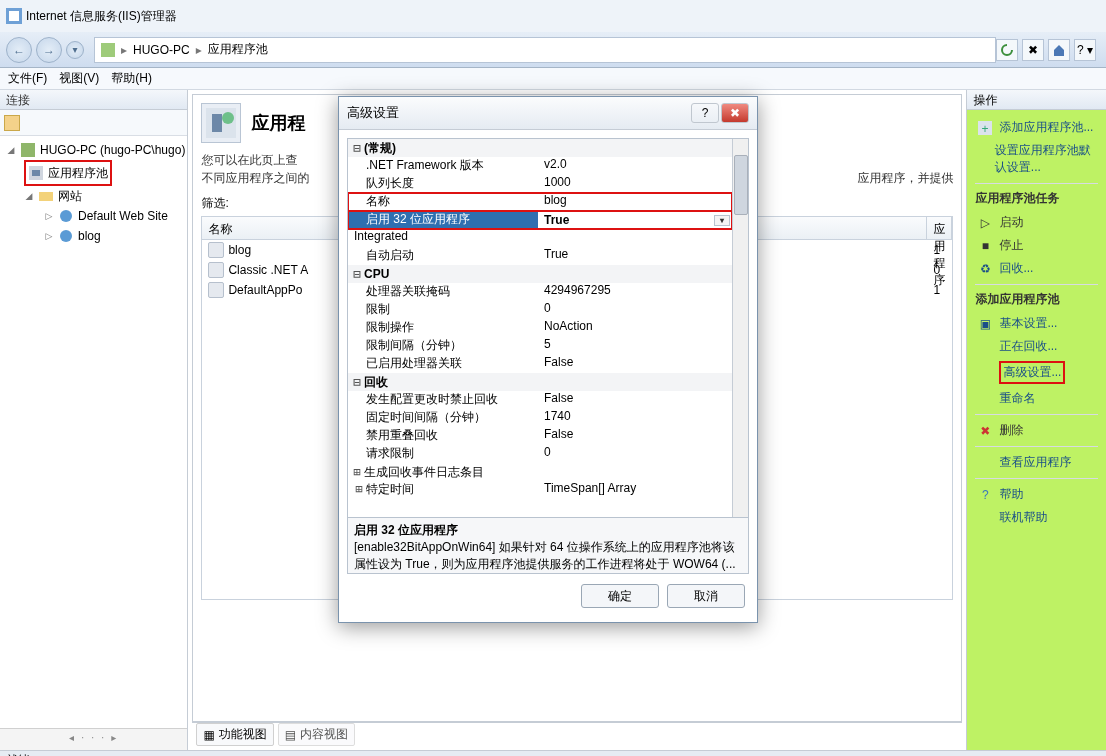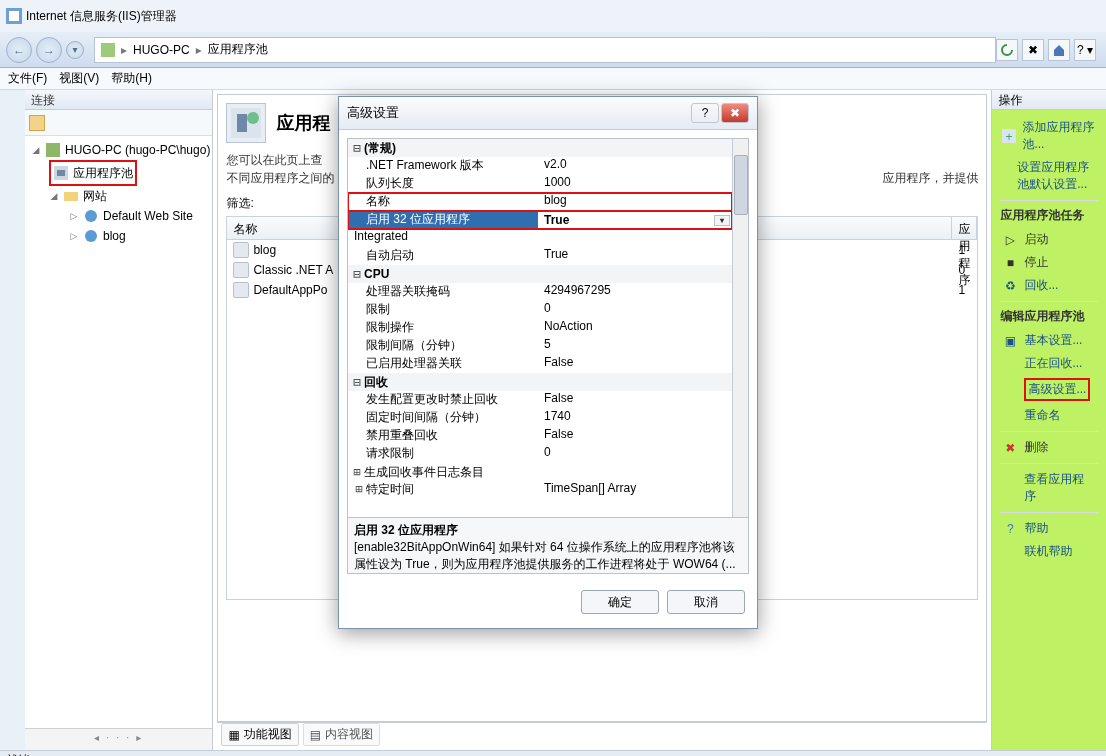--- a/index.html
+++ b/index.html
@@ -17,21 +17,21 @@
 .breadcrumb { margin-left: 10px; height: 26px; flex: 1; background: #fff; border: 1px solid #b6c4d6; display: flex; align-items: center; padding: 0 6px; gap: 6px; }
 .breadcrumb .sep { color: #777; }
 .nav-right { display: flex; gap: 4px; padding-right: 4px; }
 .nav-right .sq { width: 22px; height: 22px; border: 1px solid #b6c4d6; background: #f4f8fb; display:flex;align-items:center;justify-content:center;font-size:12px;}
 
 
 .menu-bar { height: 22px; background: #f6f9fd; border-bottom: 1px solid #d2d9e2; display:flex; align-items:center; padding: 0 8px; gap: 12px; }
 .menu-bar span { cursor: default; }
 
 
-.layout { display: flex; height: calc(756px - 20px - 36px - 22px - 18px); margin-left: 25px; }
+.layout { display: flex; height: calc(756px - 20px - 36px - 22px - 18px); }
 .sidebar { width: 208px; background: #fff; border-right: 1px solid #c5ccd5; display:flex;flex-direction:column;}
 .sidebar-header { height: 20px; background: linear-gradient(#f4f7fb,#e1e9f3); border-bottom: 1px solid #c5ccd5; padding: 2px 6px; font-size: 12px; color:#333;}
 .sidebar-toolbar { height: 26px; background: #f6f9fc; border-bottom: 1px solid #d9dee5; display:flex;align-items:center; padding:0 4px;}
 .sidebar-toolbar .ico{width:16px;height:16px;background:#f4d28a;border:1px solid #caa84a;}
 .tree { padding: 4px 2px; font-size: 12px; line-height: 20px; }
 .tree li{list-style:none;display:flex;align-items:center;gap:4px;white-space:nowrap;}
 .tree .indent0{padding-left:4px;}
 .tree .indent1{padding-left:22px;}
 .tree .indent2{padding-left:42px;}
 .tree .expander{width:10px;text-align:center;color:#777;font-size:9px;}
@@ -87,21 +87,21 @@
 .pg-row{display:flex;height:18px;font-size:12px;}
 .pg-row .pg-k{width:190px;padding-left:18px;}
 .pg-row .pg-v{flex:1;padding-left:6px;}
 .pg-row.sel{background:#2f6fb0;color:#fff;}
 .pg-row.sel .pg-v{background:#fff;color:#000;font-weight:bold;display:flex;align-items:center;justify-content:space-between;padding-right:2px;}
 .pg-row.sel .pg-v .dd{width:16px;text-align:center;background:#f4f4f4;border:1px solid #b9c3cf;color:#333;font-size:8px;}
 .pg-row.selected-outline{outline:2px solid #d11;outline-offset:-1px;}
 .pg-desc{border:1px solid #b9c3cf;border-top:none;height:56px;padding:4px 6px;font-size:12px;background:#f6f7f9;overflow:hidden;line-height:1.4;}
 .pg-desc .d-title{font-weight:bold;}
 .dlg-buttons{display:flex;justify-content:flex-end;gap:8px;padding:10px 4px 6px;}
-.dlg-buttons button{width:78px;height:24px;font-size:12px;background:#f4f6f9;border:1px solid #9aa7b5;border-radius:3px;margin-top:6px;}
+.dlg-buttons button{width:78px;height:24px;font-size:12px;background:#f4f6f9;border:1px solid #9aa7b5;border-radius:3px;}
 
 .status-bar{height:18px;background:#e6ecf3;border-top:1px solid #c5ccd5;font-size:12px;padding:1px 6px;}
 
 
 svg{display:block;}
 </style>
 </head>
 <body>
 
 <div class="title-bar">
@@ -301,21 +301,21 @@
         </div>
       <div class="action-item black">
           <span class="ai">■</span>
           <span>停止</span>
         </div>
       <div class="action-item">
           <span class="ai">♻</span>
           <span>回收...</span>
         </div>
       <div class="actions-sep"></div>
-      <div class="actions-subhead">编辑应用程序池</div>
+      <div class="actions-subhead">添加应用程序池</div>
       <div class="action-item">
           <span class="ai">▣</span>
           <span>基本设置...</span>
         </div>
       <div class="action-item">
           <span class="ai"></span>
           <span>正在回收...</span>
         </div>
       <div class="action-item">
           <span class="ai"></span>

